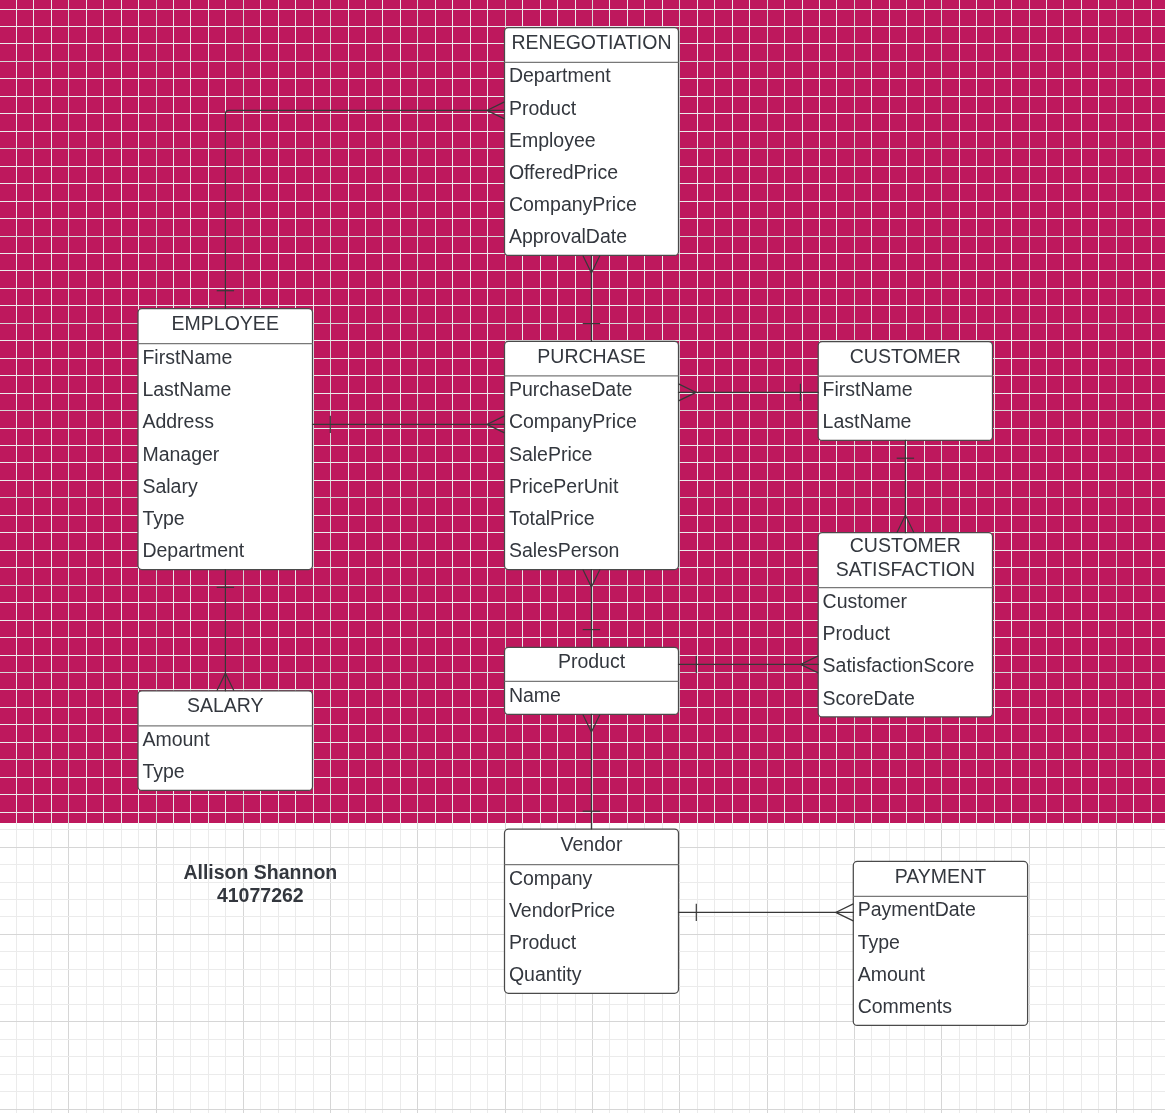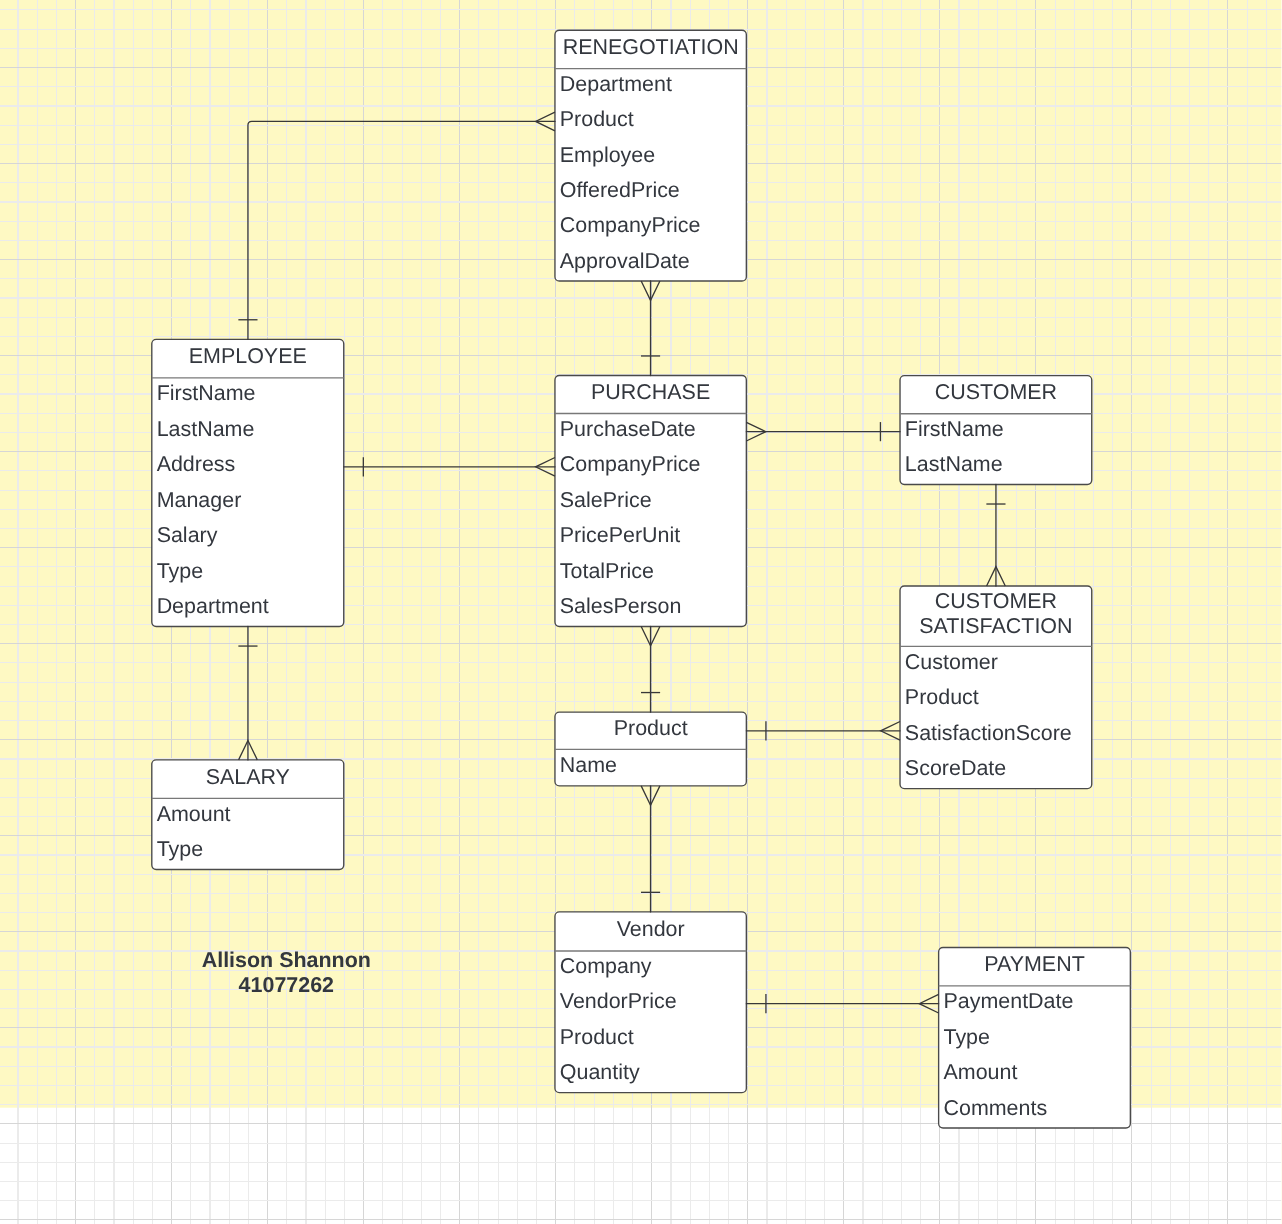--- a/index.html
+++ b/index.html
@@ -7,22 +7,22 @@
     margin: 0; padding: 0;
     width: 1165px; height: 1113px;
     overflow: hidden;
     background: #ffffff;
     font-family: "Liberation Sans", sans-serif;
     -webkit-font-smoothing: antialiased;
   }
   svg text { -webkit-font-smoothing: antialiased; }
   #canvas {
     position: relative;
-    width: 1165px; height: 1007px;
-    background-color: #fef9c3;
+    width: 1165px; height: 823px;
+    background-color: #be185d;
   }
   #grid {
     position: absolute; left: 0; top: 0;
     width: 1165px; height: 1113px;
   }
   #diagram {
     position: absolute; left: 0; top: 0;
     width: 1165px; height: 1113px;
   }
 </style>

